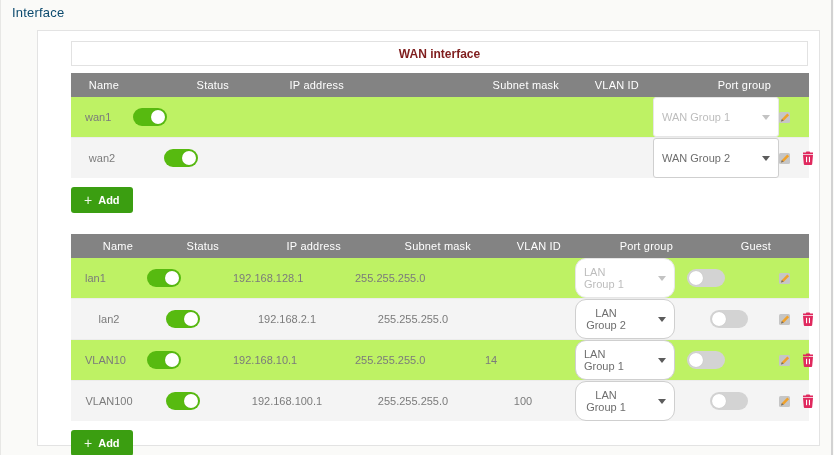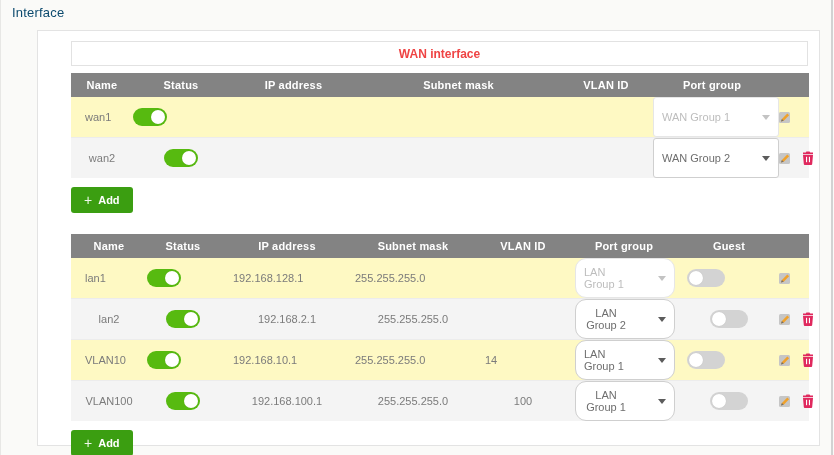--- a/index.html
+++ b/index.html
@@ -22,33 +22,33 @@
   .panel {
     position:absolute; left:36px; top:30px;
     width:783px; height:416px;
     background:#ffffff; border:1px solid #e3e3e3;
     padding:10px 11px 0 33px;
   }
   .section + .section { margin-top:21px; }
   .section-header {
     height:25px; border:1px solid #e2e2e2; background:#fff;
     display:flex; align-items:center; justify-content:center;
-    font-size:12px; font-weight:bold; color:#ef4444; margin-bottom:7px;
+    font-size:12px; font-weight:bold; color:#7f1d1d; margin-bottom:7px;
   }
   table { width:100%; border-collapse:collapse; table-layout:fixed; }
   thead th {
     background:#838383; color:#ffffff;
-    font-size:11px; font-weight:bold; text-align:center;
+    font-size:11px; font-weight:normal; text-align:right;
     height:24px; padding:0 0 0 14px; letter-spacing:.2px;
   }
   tbody td {
     height:33px; font-size:11px; color:#7b7b7b;
     padding:0 0 0 14px; vertical-align:middle;
   }
-  tbody tr { background:#fef9c3; }
+  tbody tr { background:#bef264; }
   tbody tr.alt { background:#f4f4f4;text-align:center; }
   tbody tr + tr { border-top:1px solid #ececec; }
   td.actions { padding-left:6px; white-space:nowrap; }
 
   .toggle {
     display:inline-block; width:34px; height:18px; border-radius:9px;
     position:relative; vertical-align:middle; cursor:pointer;
   }
   .toggle.on  { background:#57ba10; }
   .toggle.off { background:#d3d3d3; width:38px; }

